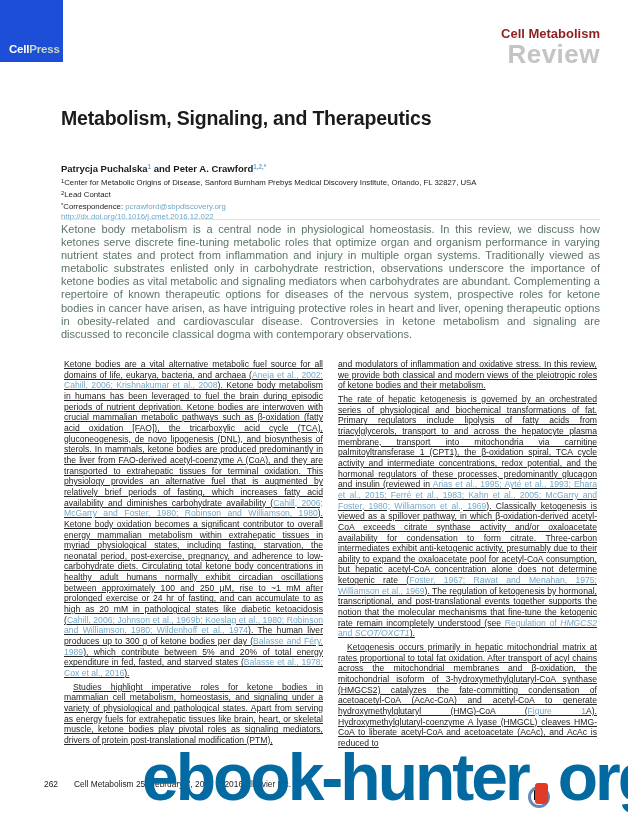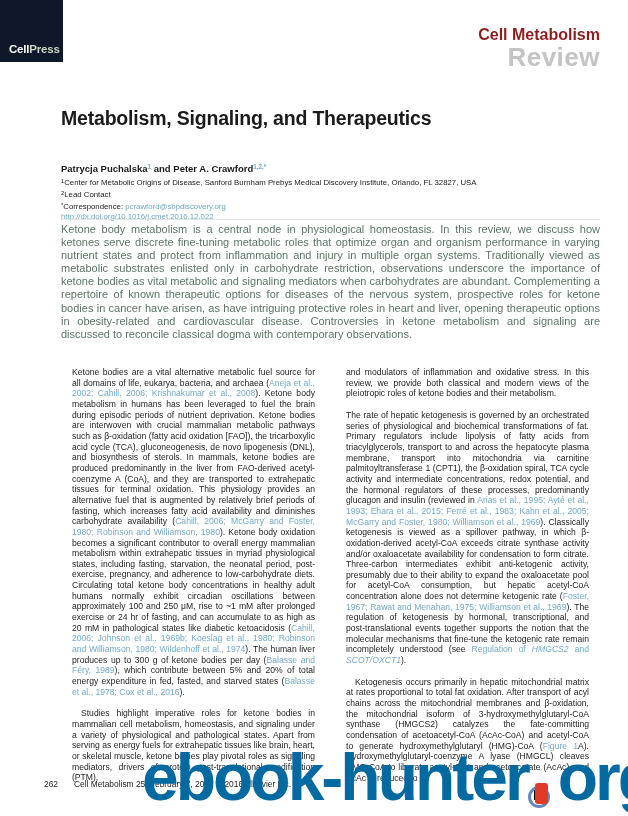--- a/index.html
+++ b/index.html
@@ -4,43 +4,43 @@
 <style>
   * { margin:0; padding:0; box-sizing:border-box; }
   html,body { background:#888; }
   .page {
     position:relative; width:628px; height:816px; margin:0 auto;
     background:#ffffff; overflow:hidden;
     font-family:"Liberation Sans", sans-serif;
     -webkit-font-smoothing:antialiased;
   }
   
-  .logo-box { position:absolute; left:0; top:0; width:63px; height:62px; background:#0f172a; }
+  .logo-box { position:absolute; left:0; top:0; width:63px; height:62px; background:#1d4ed8; }
   .logo-text { position:absolute; left:9px; bottom:7px; font-size:11.5px; font-weight:bold; letter-spacing:-0.2px; }
   .logo-cell { color:#ffffff; }
   .logo-press { color:#c9d8bd; }
   
   .masthead { position:absolute; right:28px; top:26px; text-align:right; }
-  .journal-name { color:#8e1f1f; font-size:16px; font-weight:bold; }
+  .journal-name { color:#8e1f1f; font-size:13px; font-weight:bold; }
   .review-label { color:#c4c4c4; font-size:26px; font-weight:bold; line-height:1.05; letter-spacing:0.5px;margin-left:37px; }
   
   .article-title { position:absolute; left:61px; top:106px; font-size:19.5px; font-weight:bold; color:#1b1b1b; line-height:24px; letter-spacing:-0.2px; }
   .byline { position:absolute; left:61px; top:163px; font-size:9.5px; font-weight:bold; color:#1b1b1b; }
   sup { font-size:6.3px; vertical-align:3px; font-weight:bold; }
   sup.blue { color:#6fa7c8; }
   .affils { position:absolute; left:61px; top:176px; font-size:7.8px; line-height:10px; color:#222; }
   .affils sup { font-size:5.8px; vertical-align:2px; font-weight:normal; }
   .link { color:#6fa7c8; text-decoration:none; cursor:pointer; }
   
   .front-rule { position:absolute; left:61px; top:219px; width:539px; height:1px; background:#e3e3e3; }
   .abstract { position:absolute; left:61px; top:223px; width:539px; font-size:11px; line-height:13.1px; text-align:justify; color:#5b7565; }
   
   .columns { position:absolute; left:61px; top:356px; width:539px; display:flex; gap:9px; }
   .col { width:265px; font-size:8.6px; line-height:10.65px; text-align:justify; color:#232323; }
-  .body-p { margin:11px; }
+  .body-p { margin:3px;text-decoration:underline; }
   .body-p.indent { text-indent:9px; }
   .col-heading { font-weight:bold; color:#9a2420; margin-top:10px; }
   .cite { color:#74a9c8; cursor:pointer; }
   .ital { font-style:italic; }
   
   .footer { position:absolute; left:44px; top:779px; font-size:8.4px; color:#222; white-space:nowrap; }
   .footer .pg { margin-right:16px; }
   
   .watermark {
     position:absolute; left:142px; top:744px; z-index:50; white-space:nowrap;

